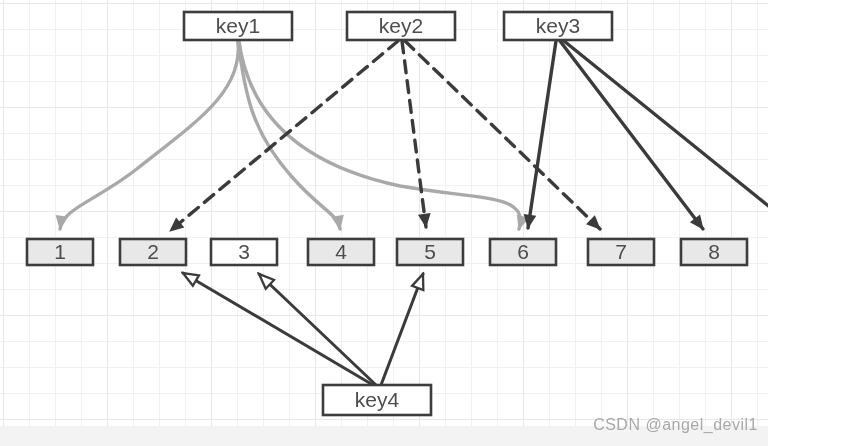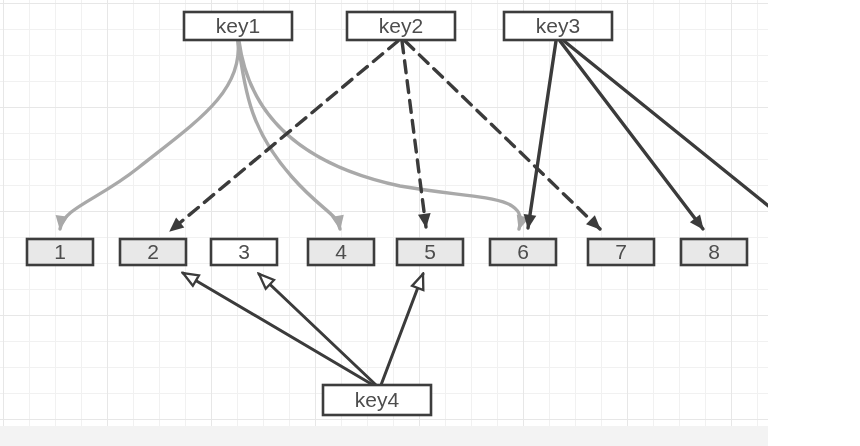--- a/index.html
+++ b/index.html
@@ -151,14 +151,15 @@
       <rect class="node-rect fill-gray" x="681" y="239" width="66" height="26"></rect>
       <text class="node-label" x="714" y="259">8</text>
     </g>
     <g>
       <rect class="node-rect fill-gray" x="775" y="239" width="67" height="26"></rect>
       <text class="node-label" x="808" y="259">9</text>
     </g>
   </svg>
 
   <div class="watermark-band"></div>
+  <div class="watermark-text">CSDN @angel_devil1</div>
 
 </div>
 
 </body></html>

